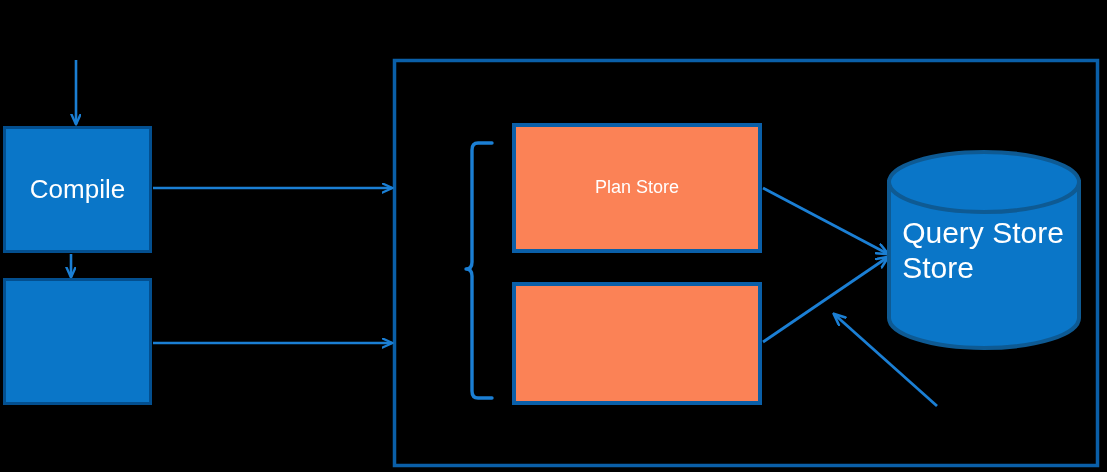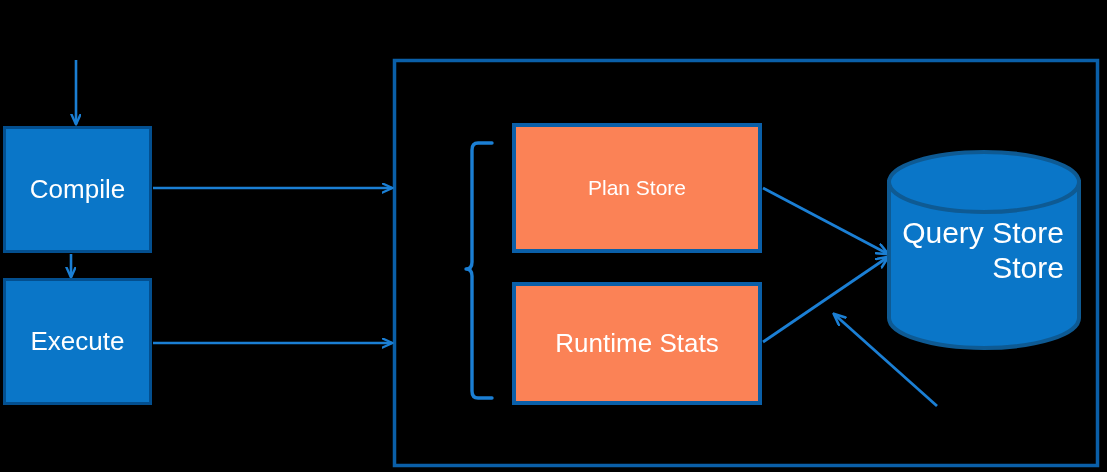--- a/index.html
+++ b/index.html
@@ -21,40 +21,40 @@
     top: 0;
     width: 1107px;
     height: 472px;
   }
   .node-label {
     position: absolute;
     display: flex;
     align-items: center;
     justify-content: center;
     color: #ffffff;
-    text-align: right;
+    text-align: left;
     pointer-events: none;
     line-height: 1.18;
     font-weight: 400;
   }
   .box-blue {
     position: absolute;
     background: #0a76c8;
     border: 3px solid #034f8f;
     box-sizing: border-box;
   }
   .box-orange {
     position: absolute;
     background: #fb8256;
     border: 4px solid #0a5fa8;
     box-sizing: border-box;
   }
   .lbl-compile   { left: 3px;   top: 126px; width: 149px; height: 127px; font-size: 26px; }
   .lbl-execute   { left: 3px;   top: 278px; width: 149px; height: 127px; font-size: 26px; }
-  .lbl-plan      { left: 512px; top: 123px; width: 250px; height: 130px; font-size: 21px; }
+  .lbl-plan      { left: 512px; top: 123px; width: 250px; height: 130px; font-size: 18px; }
   .lbl-runtime   { left: 512px; top: 282px; width: 250px; height: 123px; font-size: 26px; }
   .lbl-cyl       { left: 888px; top: 180px; width: 190px; height: 140px; font-size: 30px; }
 </style>
 </head>
 <body>
 
 <div id="canvas">
 
   <svg class="layer" viewBox="0 0 1107 472">
     <defs>
@@ -90,23 +90,21 @@
     </g>
   </svg>
 
   <div class="box-blue" style="left:3px; top:126px; width:149px; height:127px;"></div>
   <div class="box-blue" style="left:3px; top:278px; width:149px; height:127px;"></div>
 
   <div class="box-orange" style="left:512px; top:123px; width:250px; height:130px;"></div>
   <div class="box-orange" style="left:512px; top:282px; width:250px; height:123px;"></div>
 
   <div class="node-label lbl-compile">Compile</div>
-  <div class="node-label lbl-execute">Execute</div>
   <div class="node-label lbl-plan">Plan Store</div>
-  <div class="node-label lbl-runtime">Runtime Stats</div>
 
   <div class="node-label lbl-cyl">
     <div>
       <div>Query Store</div>
       <div>Store</div>
     </div>
   </div>
 
 </div>
 

